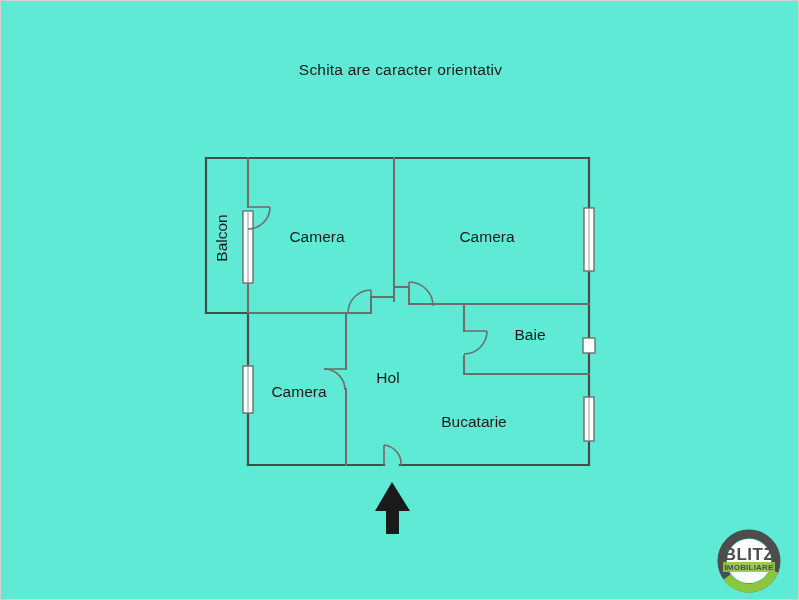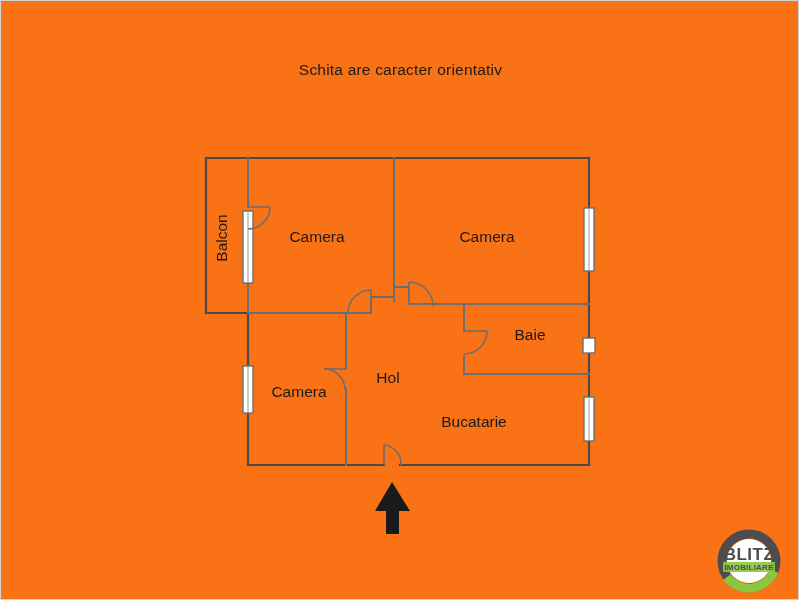--- a/index.html
+++ b/index.html
@@ -7,21 +7,21 @@
     padding: 0;
     background: #ffffff;
   }
   body {
     font-family: "Liberation Sans", sans-serif;
   }
   #page {
     position: relative;
     width: 799px;
     height: 600px;
-    background: #f97316;
+    background: #5eead4;
     box-sizing: border-box;
     border: 1px solid #d2d2d2;
     overflow: hidden;
   }
   #plan-title {
     position: absolute;
     left: 0;
     top: 60px;
     width: 799px;
     text-align: center;

